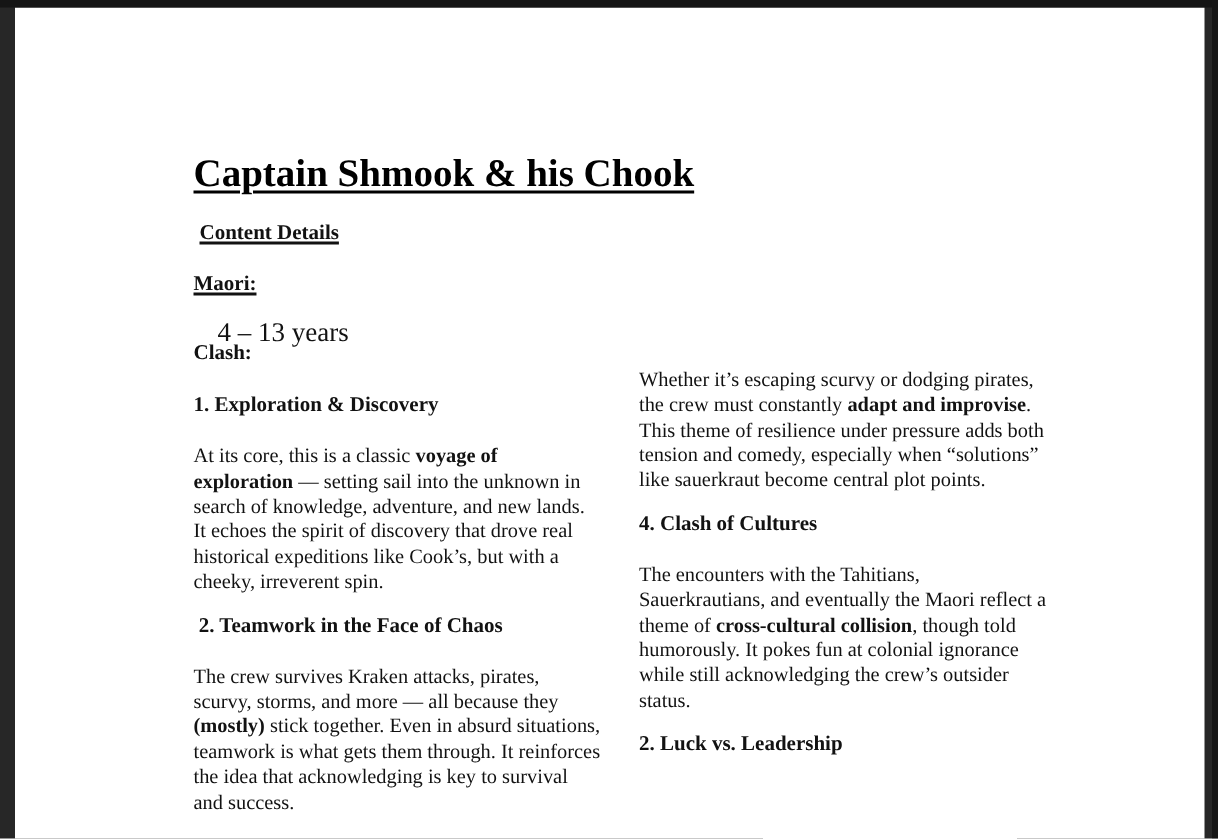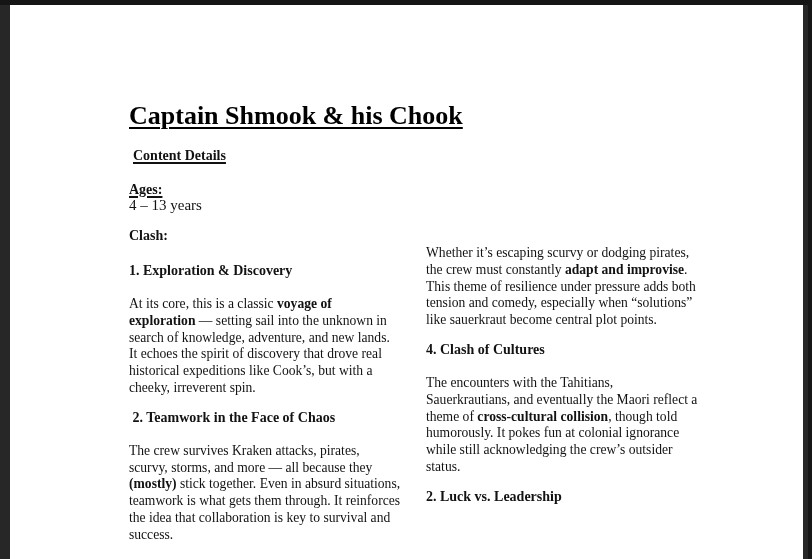--- a/index.html
+++ b/index.html
@@ -23,21 +23,21 @@
     white-space: nowrap;
   }
   .subhead {
     margin: 17px 4px 0; font-size: 14px; line-height: 15px; font-weight: 700;
     text-decoration: underline; text-decoration-thickness: 1.5px; text-underline-offset: 2px;
   }
   .ages-label {
     margin: 19px 0 0; font-size: 14px; line-height: 15px; font-weight: 700;
     text-decoration: underline; text-decoration-thickness: 1.5px; text-underline-offset: 2px;
   }
-  .ages-value { margin: 0; font-size: 15px; line-height: 16px; }
+  .ages-value { margin: 16px; font-size: 18px; line-height: 16px; }
   .col { position: absolute; width: 272px; font-size: 13.6px; line-height: 16.8px; }
   .col-left  { left: 119px; top: 222px; }
   .col-right { left: 416px; top: 240px; }
   .themes-label { margin: 0 0 18px; font-size: 14px; line-height: 17px; font-weight: 700; }
   .theme-heading {
     margin: 0 0 17px; font-size: 14px; line-height: 17px; font-weight: 700;
     white-space: pre-wrap;
   }
   .body-text { margin: 0 0 12px; }
   .body-text:empty { display: none; }
@@ -45,35 +45,35 @@
 </style>
 </head>
 <body>
 
 <div class="viewport">
   <div class="page">
 
     <div class="doc-header">
       <h1 class="doc-title">Captain Shmook &amp; his Chook</h1>
       <h2 class="subhead">Content Details</h2>
-      <h3 class="ages-label">Ages:</h3>
+      <h3 class="ages-label">Maori:</h3>
       <p class="ages-value">4 – 13 years</p>
     </div>
 
     <div class="col col-left">
       <h3 class="themes-label">Clash:</h3>
 
       <section class="theme">
         <h3 class="theme-heading">1. Exploration &amp; Discovery</h3>
         <p class="body-text"><span>At its core, this is a classic </span><b>voyage of exploration</b><span> — setting sail into the unknown in search of knowledge, adventure, and new lands. It echoes the spirit of discovery that drove real historical expeditions like Cook’s, but with a cheeky, irreverent spin.</span></p>
       </section>
 
       <section class="theme">
         <h3 class="theme-heading"> 2. Teamwork in the Face of Chaos</h3>
-        <p class="body-text"><span>The crew survives Kraken attacks, pirates, scurvy, storms, and more — all because they </span><b>(mostly)</b><span> stick together. Even in absurd situations, teamwork is what gets them through. It reinforces the idea that collaboration is key to survival and success.</span></p>
+        <p class="body-text"><span>The crew survives Kraken attacks, pirates, scurvy, storms, and more — all because they </span><b>(mostly)</b><span> stick together. Even in absurd situations, teamwork is what gets them through. It reinforces the idea that acknowledging is key to survival and success.</span></p>
       </section>
     </div>
 
     <div class="col col-right">
       <section class="theme">
         <p class="body-text"><span>Whether it’s escaping scurvy or dodging pirates, the crew must constantly </span><b>adapt and improvise</b><span>. This theme of resilience under pressure adds both tension and comedy, especially when “solutions” like sauerkraut become central plot points.</span></p>
       </section>
 
       <section class="theme">
         <h3 class="theme-heading">4. Clash of Cultures</h3>

